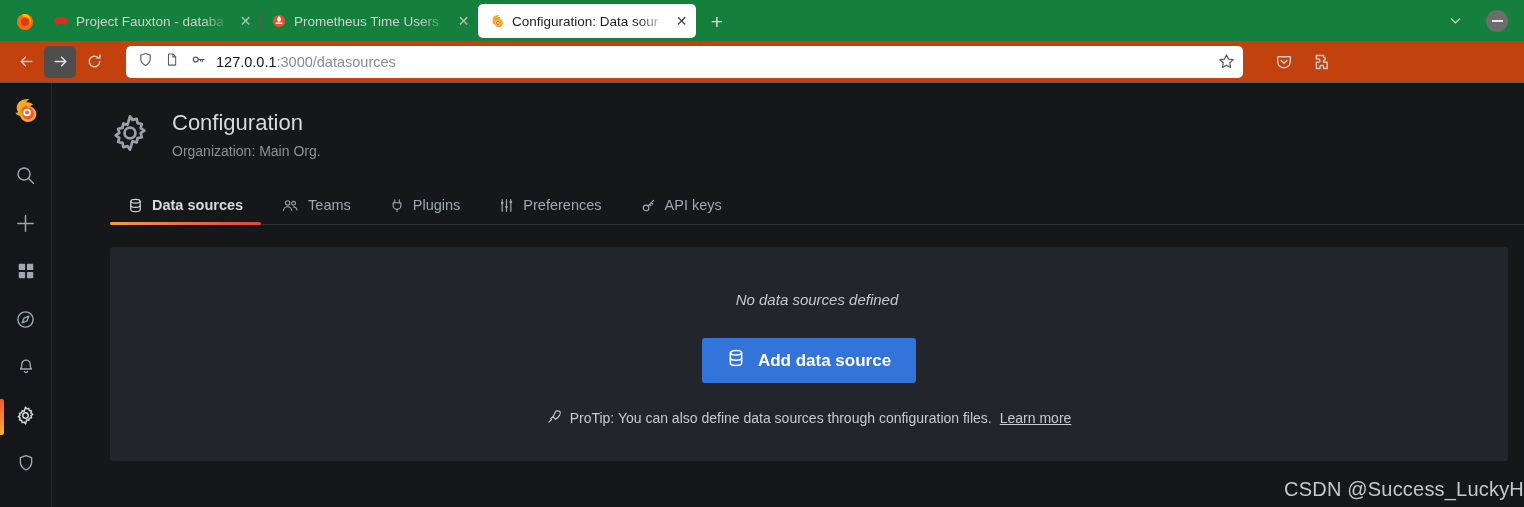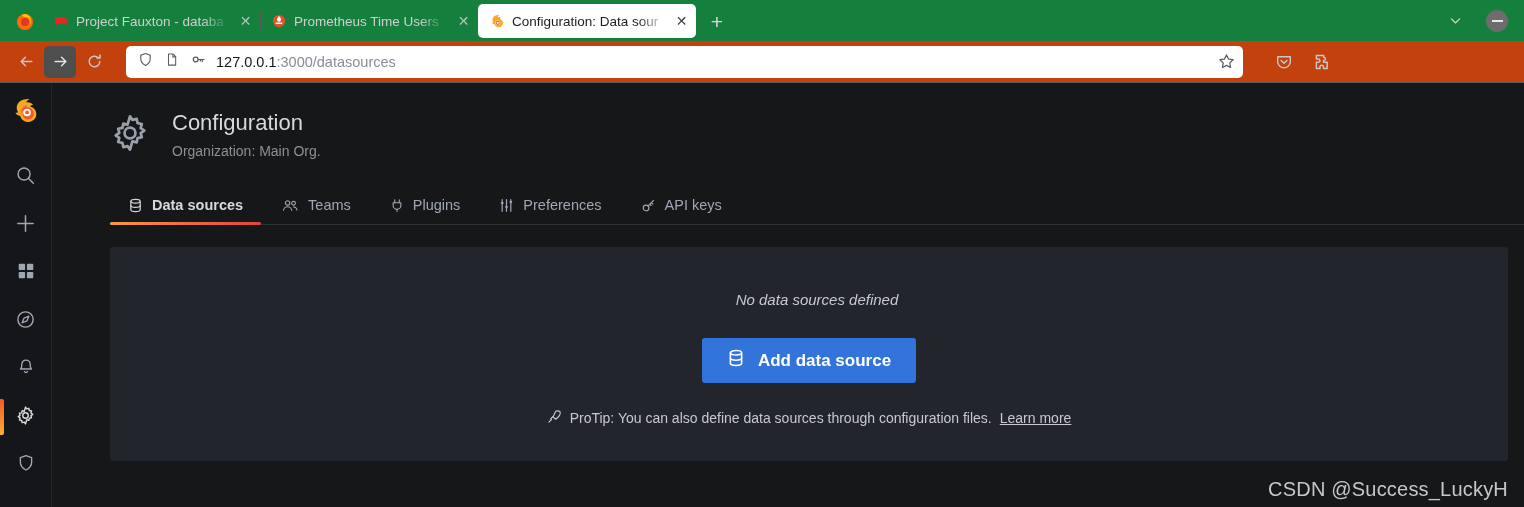--- a/index.html
+++ b/index.html
@@ -115,21 +115,21 @@
     height: 45px; padding: 0 25px; font-size: 17px; font-weight: bold;
     display: flex; align-items: center; gap: 13px; font-family: "Liberation Sans", sans-serif;
   }
   .protip {
     margin-top: 26px; font-size: 14px; color: #c7c9cc;
     display: flex; align-items: center; gap: 8px;
   }
   .protip a { color: #c7c9cc; text-decoration: underline; }
 
   .watermark {
-    position: absolute; right: 16px; bottom: 6px;
+    position: absolute; right: 0; bottom: 6px;
     font-size: 20px; color: #c5c7ca; letter-spacing: .2px;
   }
 </style>
 </head>
 <body>
 
 <div class="browser">
 
   <div class="tabstrip">
 

